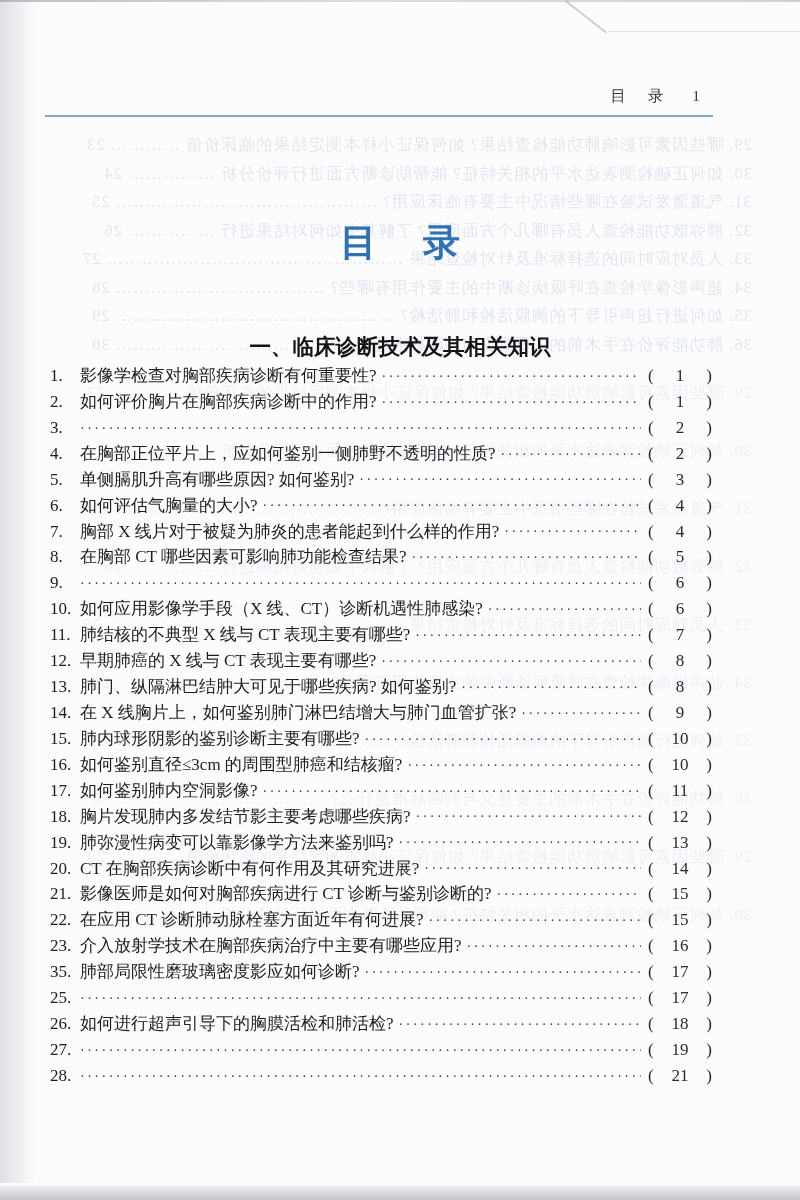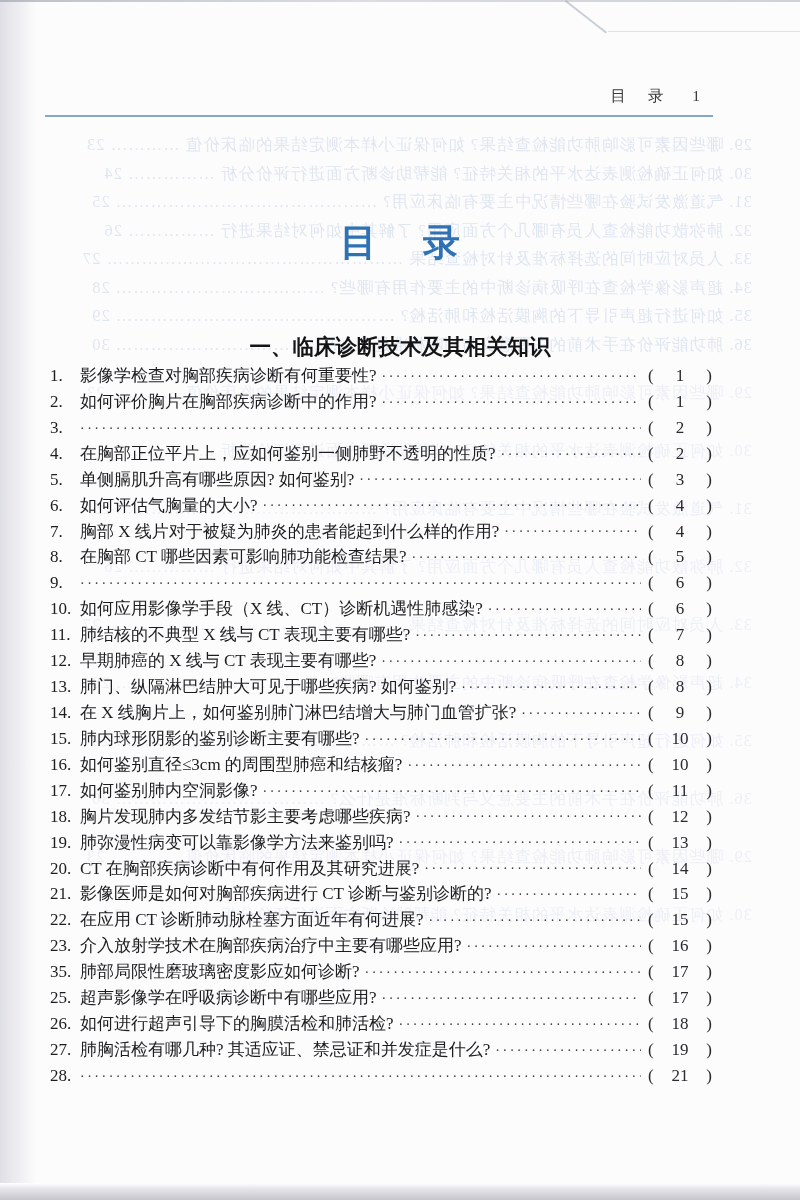--- a/index.html
+++ b/index.html
@@ -321,41 +321,39 @@
           <span class="txt">肺部局限性磨玻璃密度影应如何诊断?</span>
           <span class="dots">························································································································</span>
           <span class="pg">
             <span>(</span>
             <span>17</span>
             <span>)</span>
           </span>
         </div>
         <div class="row">
           <span class="no">25.</span>
-          <span class="txt">超声影像学在呼吸病诊断中有哪些应用?</span>
           <span class="dots">························································································································</span>
           <span class="pg">
             <span>(</span>
             <span>17</span>
             <span>)</span>
           </span>
         </div>
         <div class="row">
           <span class="no">26.</span>
           <span class="txt">如何进行超声引导下的胸膜活检和肺活检?</span>
           <span class="dots">························································································································</span>
           <span class="pg">
             <span>(</span>
             <span>18</span>
             <span>)</span>
           </span>
         </div>
         <div class="row">
           <span class="no">27.</span>
-          <span class="txt">肺胸活检有哪几种? 其适应证、禁忌证和并发症是什么?</span>
           <span class="dots">························································································································</span>
           <span class="pg">
             <span>(</span>
             <span>19</span>
             <span>)</span>
           </span>
         </div>
         <div class="row">
           <span class="no">28.</span>
           <span class="dots">························································································································</span>

